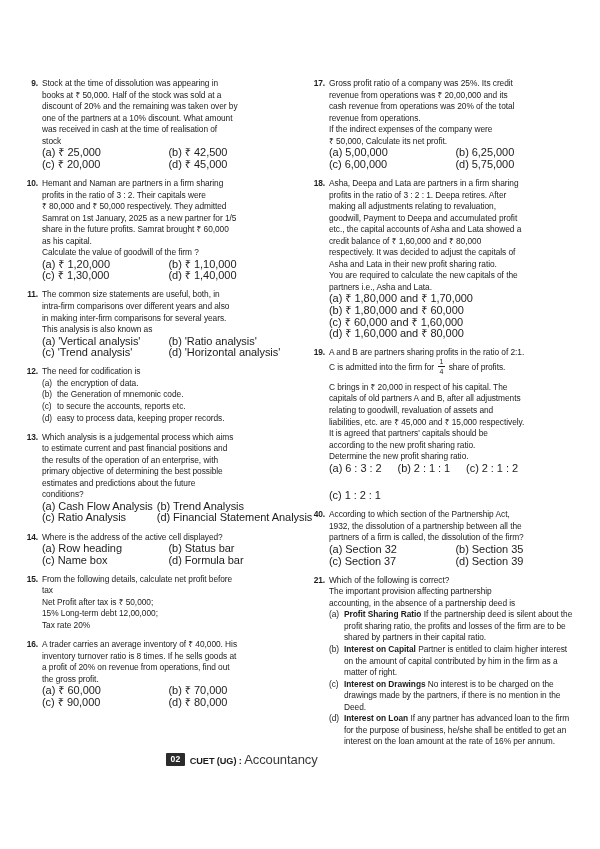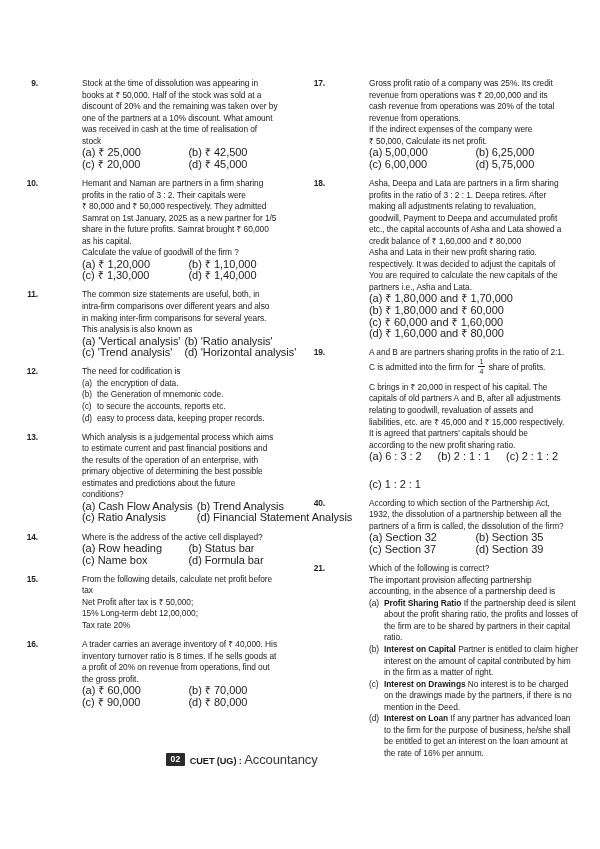--- a/index.html
+++ b/index.html
@@ -54,21 +54,20 @@
     line-height: 11.55px;
     padding-right: 4px;
     box-sizing: border-box;
     letter-spacing: -0.1px;
   }
   .q-body {
     flex: 1;
     font-size: 8.35px;
     line-height: 11.55px;
     letter-spacing: -0.05px;
-    margin-left: 40px;
   }
   .q-text {
     margin: 0;
     text-align: left;
   }
   .q-text + .q-text { margin-top: 0px; }
 
   
   .opts-2col {
     display: grid;
@@ -321,22 +320,22 @@
           </div>
           <div class="q">
             <div class="q-num">18.</div>
             <div class="q-body">
               <div class="q-text">Asha, Deepa and Lata are partners in a firm sharing</div>
               <div class="q-text">profits in the ratio of 3 : 2 : 1. Deepa retires. After</div>
               <div class="q-text">making all adjustments relating to revaluation,</div>
               <div class="q-text">goodwill, Payment to Deepa and accumulated profit</div>
               <div class="q-text">etc., the capital accounts of Asha and Lata showed a</div>
               <div class="q-text">credit balance of ₹ 1,60,000 and ₹ 80,000</div>
+              <div class="q-text">respectively. It was decided to adjust the capitals of</div>
               <div class="q-text">Asha and Lata in their new profit sharing ratio.</div>
-              <div class="q-text">respectively. It was decided to adjust the capitals of</div>
               <div class="q-text">You are required to calculate the new capitals of the</div>
               <div class="q-text">partners i.e., Asha and Lata.</div>
               <div class="opts-1col">
                 <div class="opt">(a) ₹ 1,80,000 and ₹ 1,70,000</div>
                 <div class="opt">(b) ₹ 1,80,000 and ₹ 60,000</div>
                 <div class="opt">(c) ₹ 60,000 and ₹ 1,60,000</div>
                 <div class="opt">(d) ₹ 1,60,000 and ₹ 80,000</div>
               </div>
             </div>
           </div>
@@ -349,20 +348,21 @@
                   <span class="bar"></span>
                   <span class="den">4</span>
                 </span> <span>share of profits.</span></div>
               <div class="spacer-gap"></div>
               <div class="q-text">C brings in ₹ 20,000 in respect of his capital. The</div>
               <div class="q-text">capitals of old partners A and B, after all adjustments</div>
               <div class="q-text">relating to goodwill, revaluation of assets and</div>
               <div class="q-text">liabilities, etc. are ₹ 45,000 and ₹ 15,000 respectively.</div>
               <div class="q-text">It is agreed that partners' capitals should be</div>
               <div class="q-text">according to the new profit sharing ratio.</div>
+              <div class="q-text">Determine the new profit sharing ratio.</div>
               <div class="opts-inline">
                 <div class="opt">(a) 6 : 3 : 2</div>
                 <div class="opt">(b) 2 : 1 : 1</div>
                 <div class="opt">(c) 2 : 1 : 2</div>
                 <div class="opt">(c) 1 : 2 : 1</div>
               </div>
             </div>
           </div>
           <div class="q">
             <div class="q-num">40.</div>

